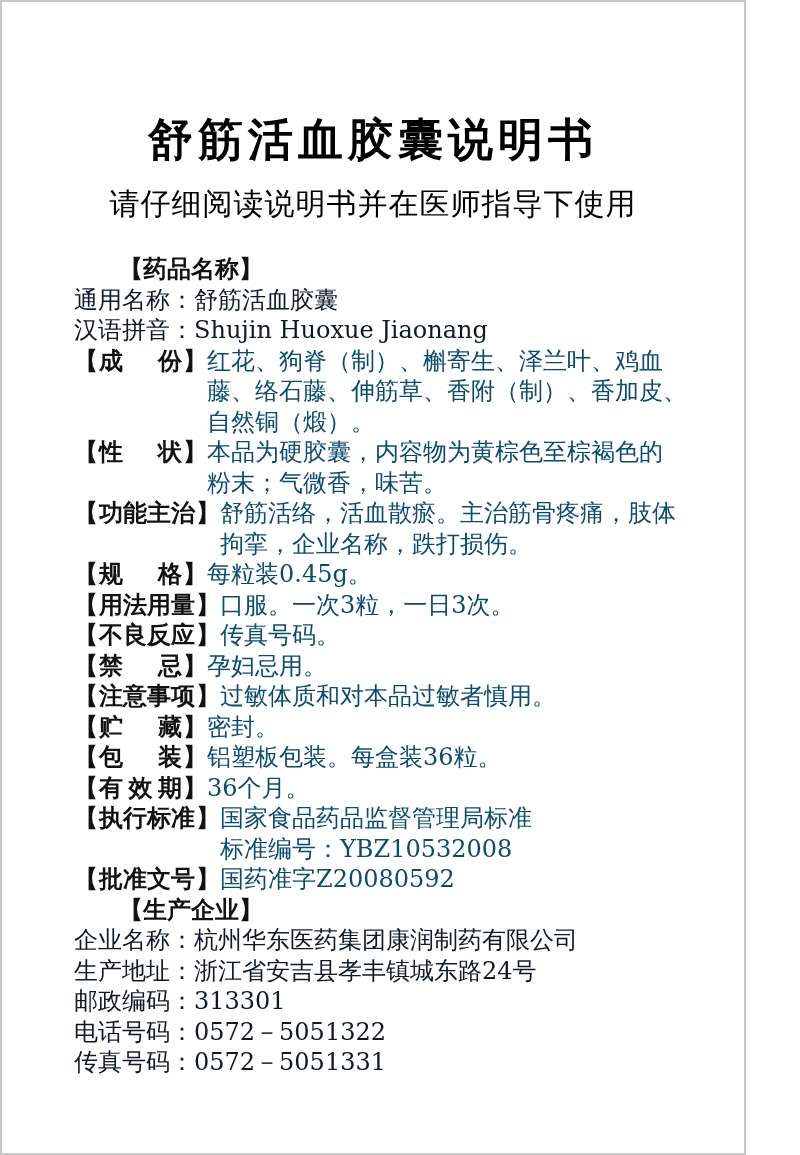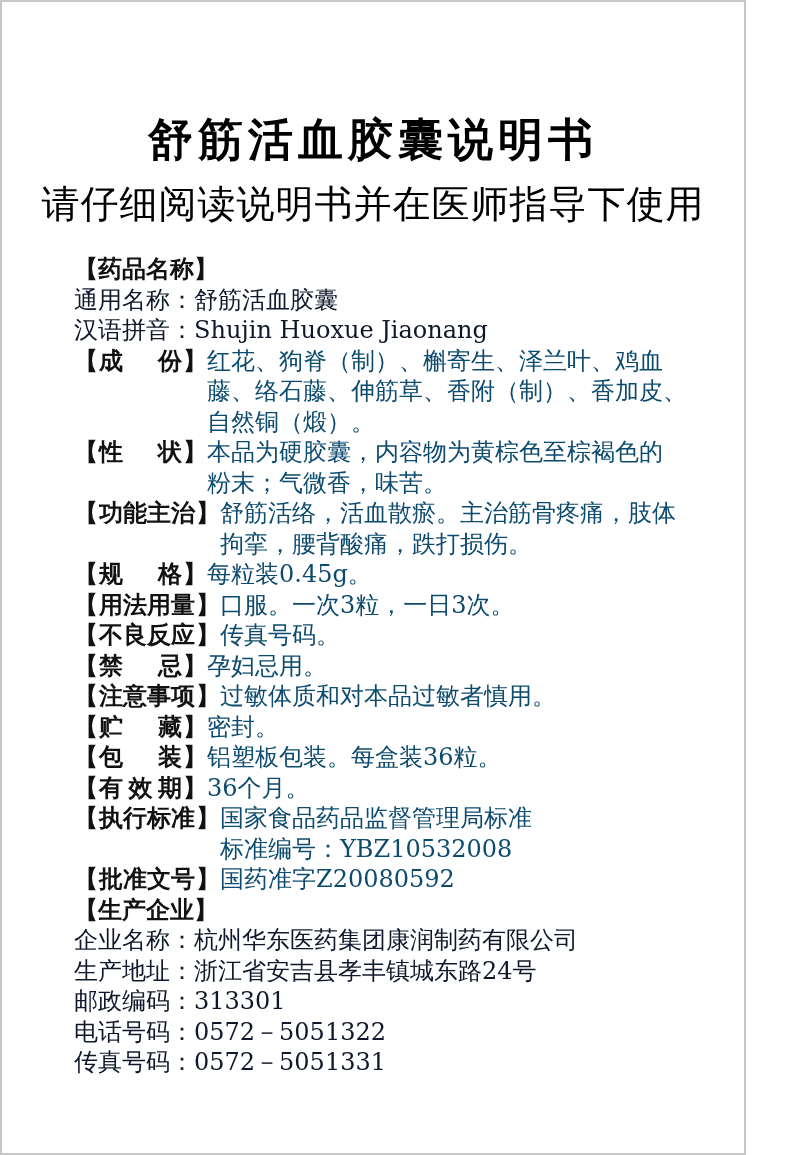--- a/index.html
+++ b/index.html
@@ -19,21 +19,21 @@
       font-weight: bold;
       font-size: 45px;
       letter-spacing: 5px;
       line-height: 60px;
       color: #000;
     }
     .subtitle {
       position: absolute; left: 0; right: 0; top: 182px;
       text-align: center;
       font-family: "DejaVu Sans", "Liberation Sans", sans-serif;
-      font-size: 38px;
+      font-size: 30px;
       letter-spacing: 1px;
       line-height: 40px;
       color: #000;
     }
     .body {
       position: absolute; left: 72px; top: 252px; width: 700px;
       font-size: 24px;
       line-height: 30.5px;
     }
     .row { display: flex; align-items: flex-start; }
@@ -50,20 +50,21 @@
     .label .inner { display: flex; flex: 1; justify-content: space-between; padding: 0 1px; }
     .value {
       flex: 1;
       font-family: "DejaVu Serif", "Liberation Serif", serif;
       color: #0c4a6e;
     }
     .value div { white-space: nowrap; }
     .section-head {
       font-family: "DejaVu Sans", "Liberation Sans", sans-serif;
       font-weight: bold;
+      margin-left: 45px;
     }
     .plain {
       font-family: "DejaVu Serif", "Liberation Serif", serif;
       color: #0f172a;
       white-space: nowrap;
     }
   </style>
 </head>
 <body>
 
@@ -112,21 +113,21 @@
             <span class="inner">
               <span>功</span>
               <span>能</span>
               <span>主</span>
               <span>治</span>
             </span>
             <span class="br">】</span>
           </div>
           <div class="value">
             <div>舒筋活络，活血散瘀。主治筋骨疼痛，肢体</div>
-            <div>拘挛，腰背酸痛，跌打损伤。</div>
+            <div>拘挛，企业名称，跌打损伤。</div>
           </div>
         </div>
         <div class="row">
           <div class="label">
             <span class="br">【</span>
             <span class="inner">
               <span>规</span>
               <span>格</span>
             </span>
             <span class="br">】</span>

